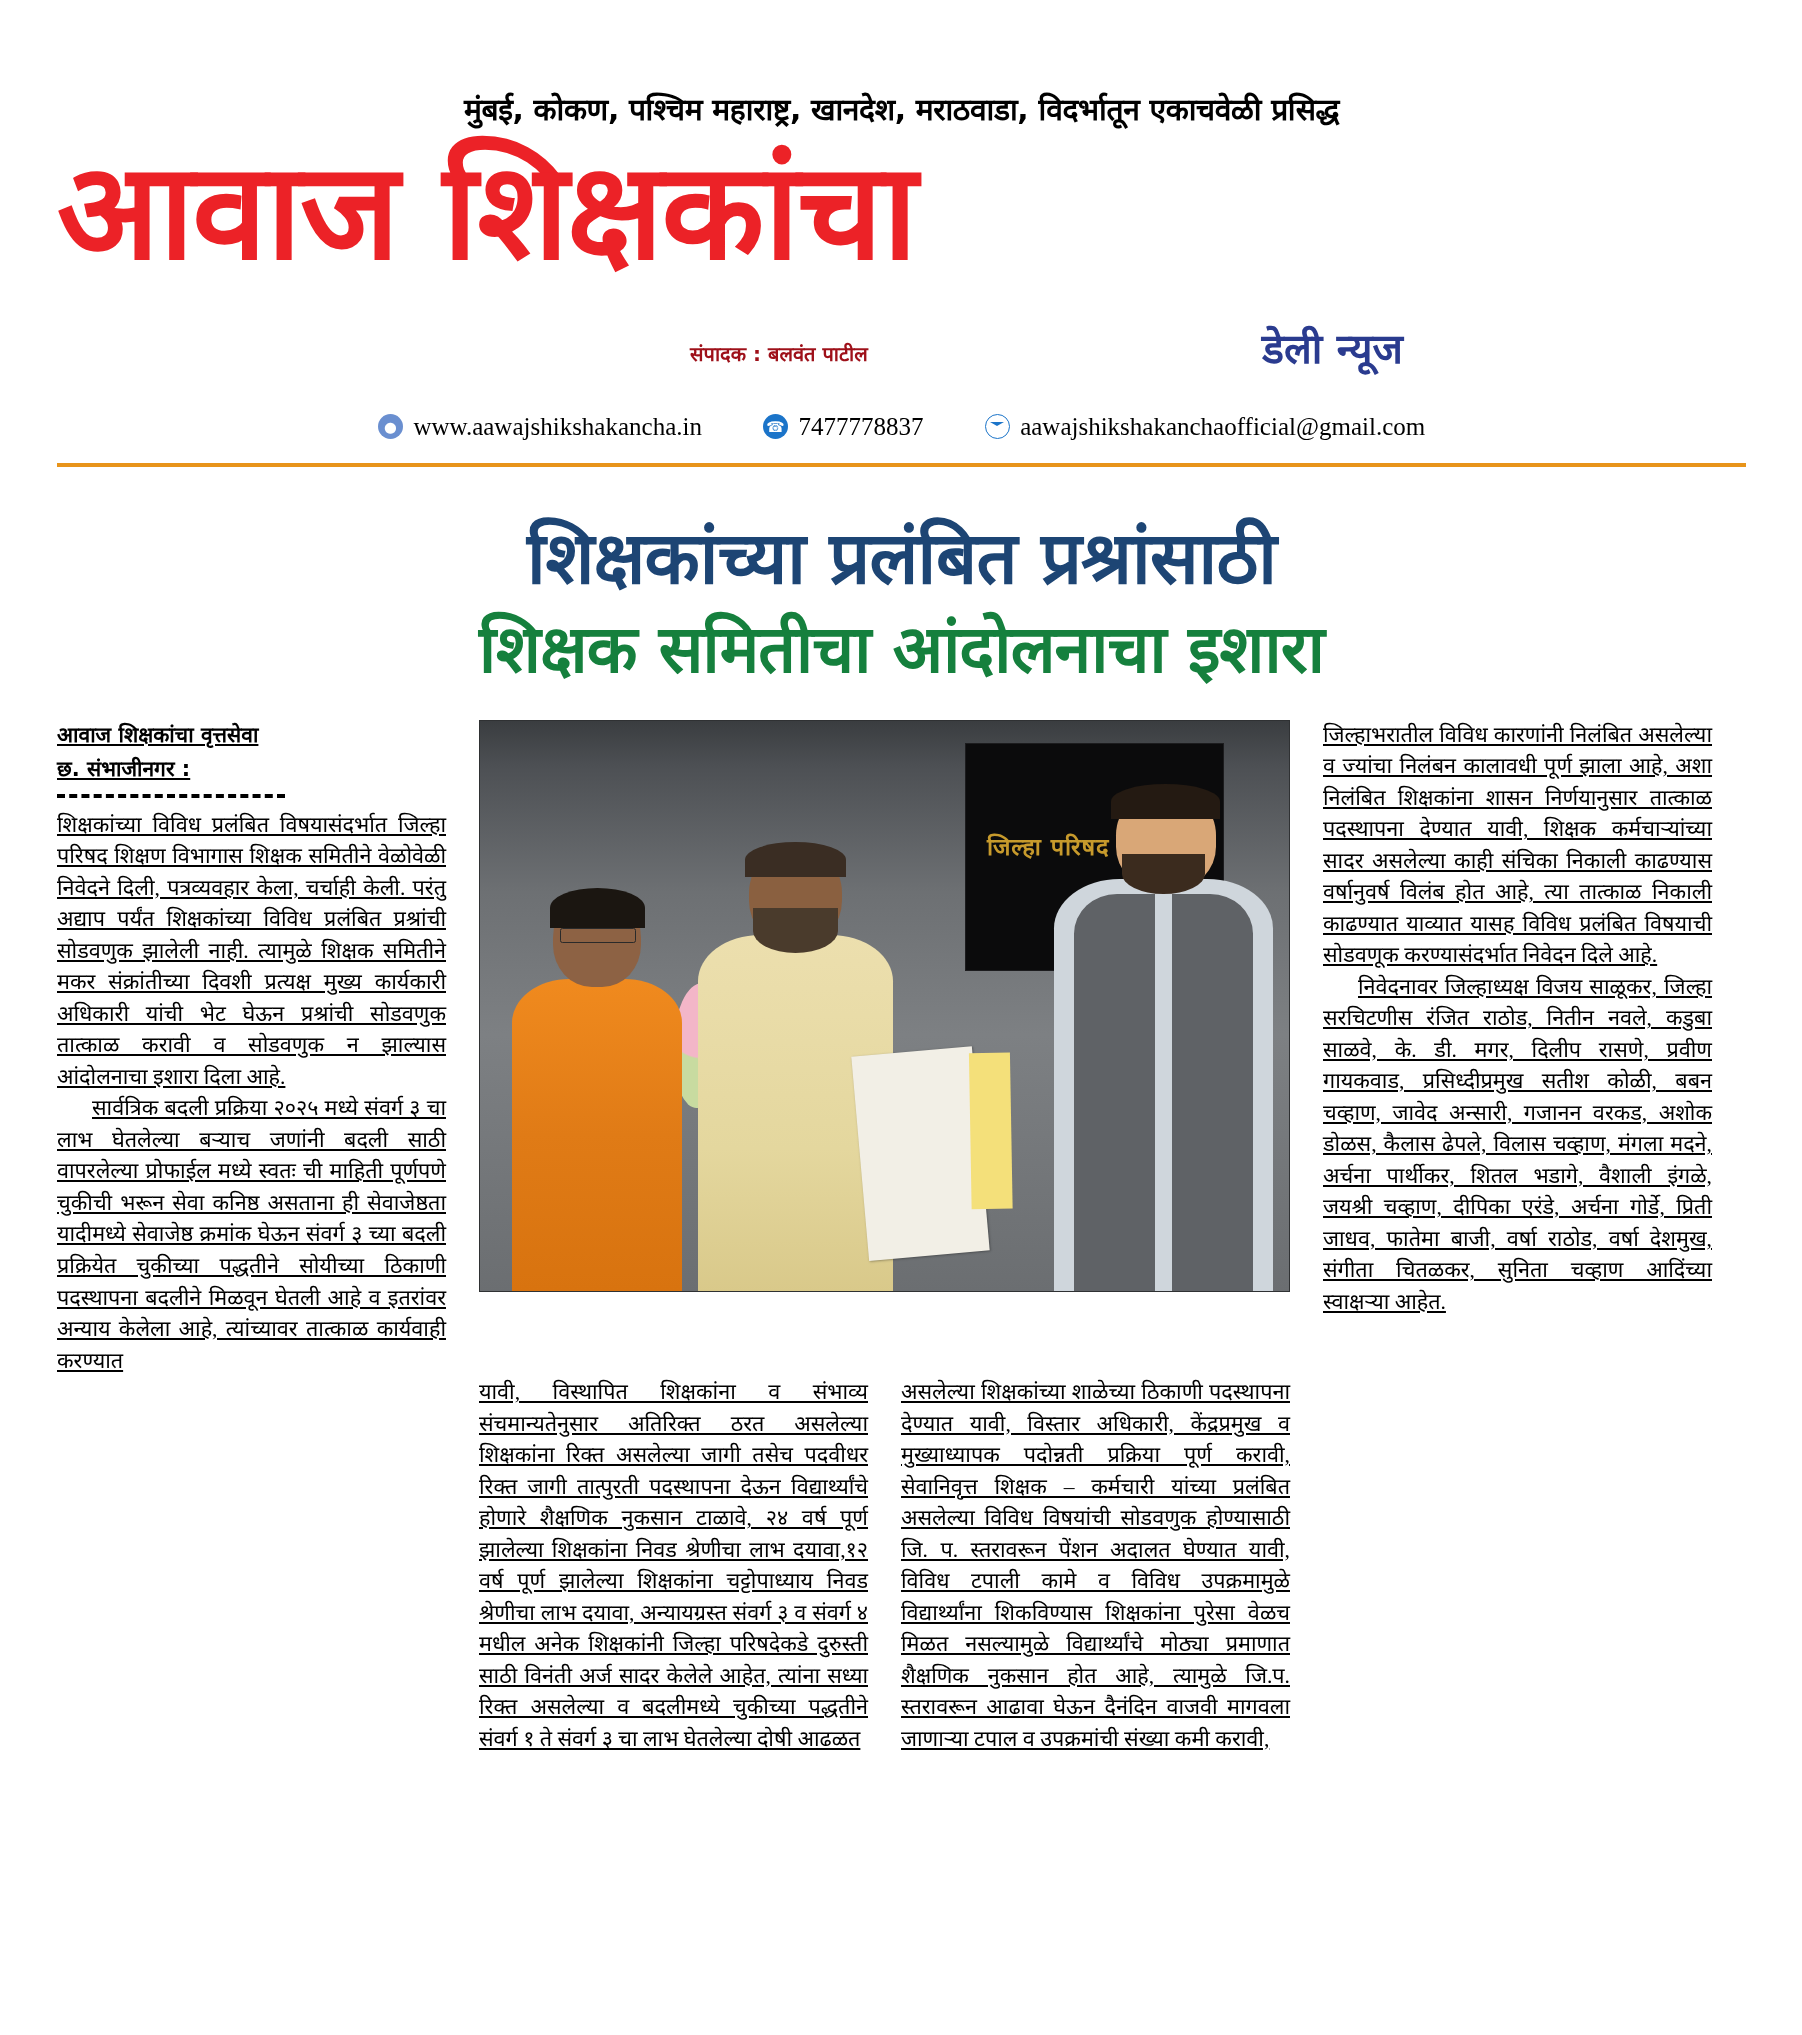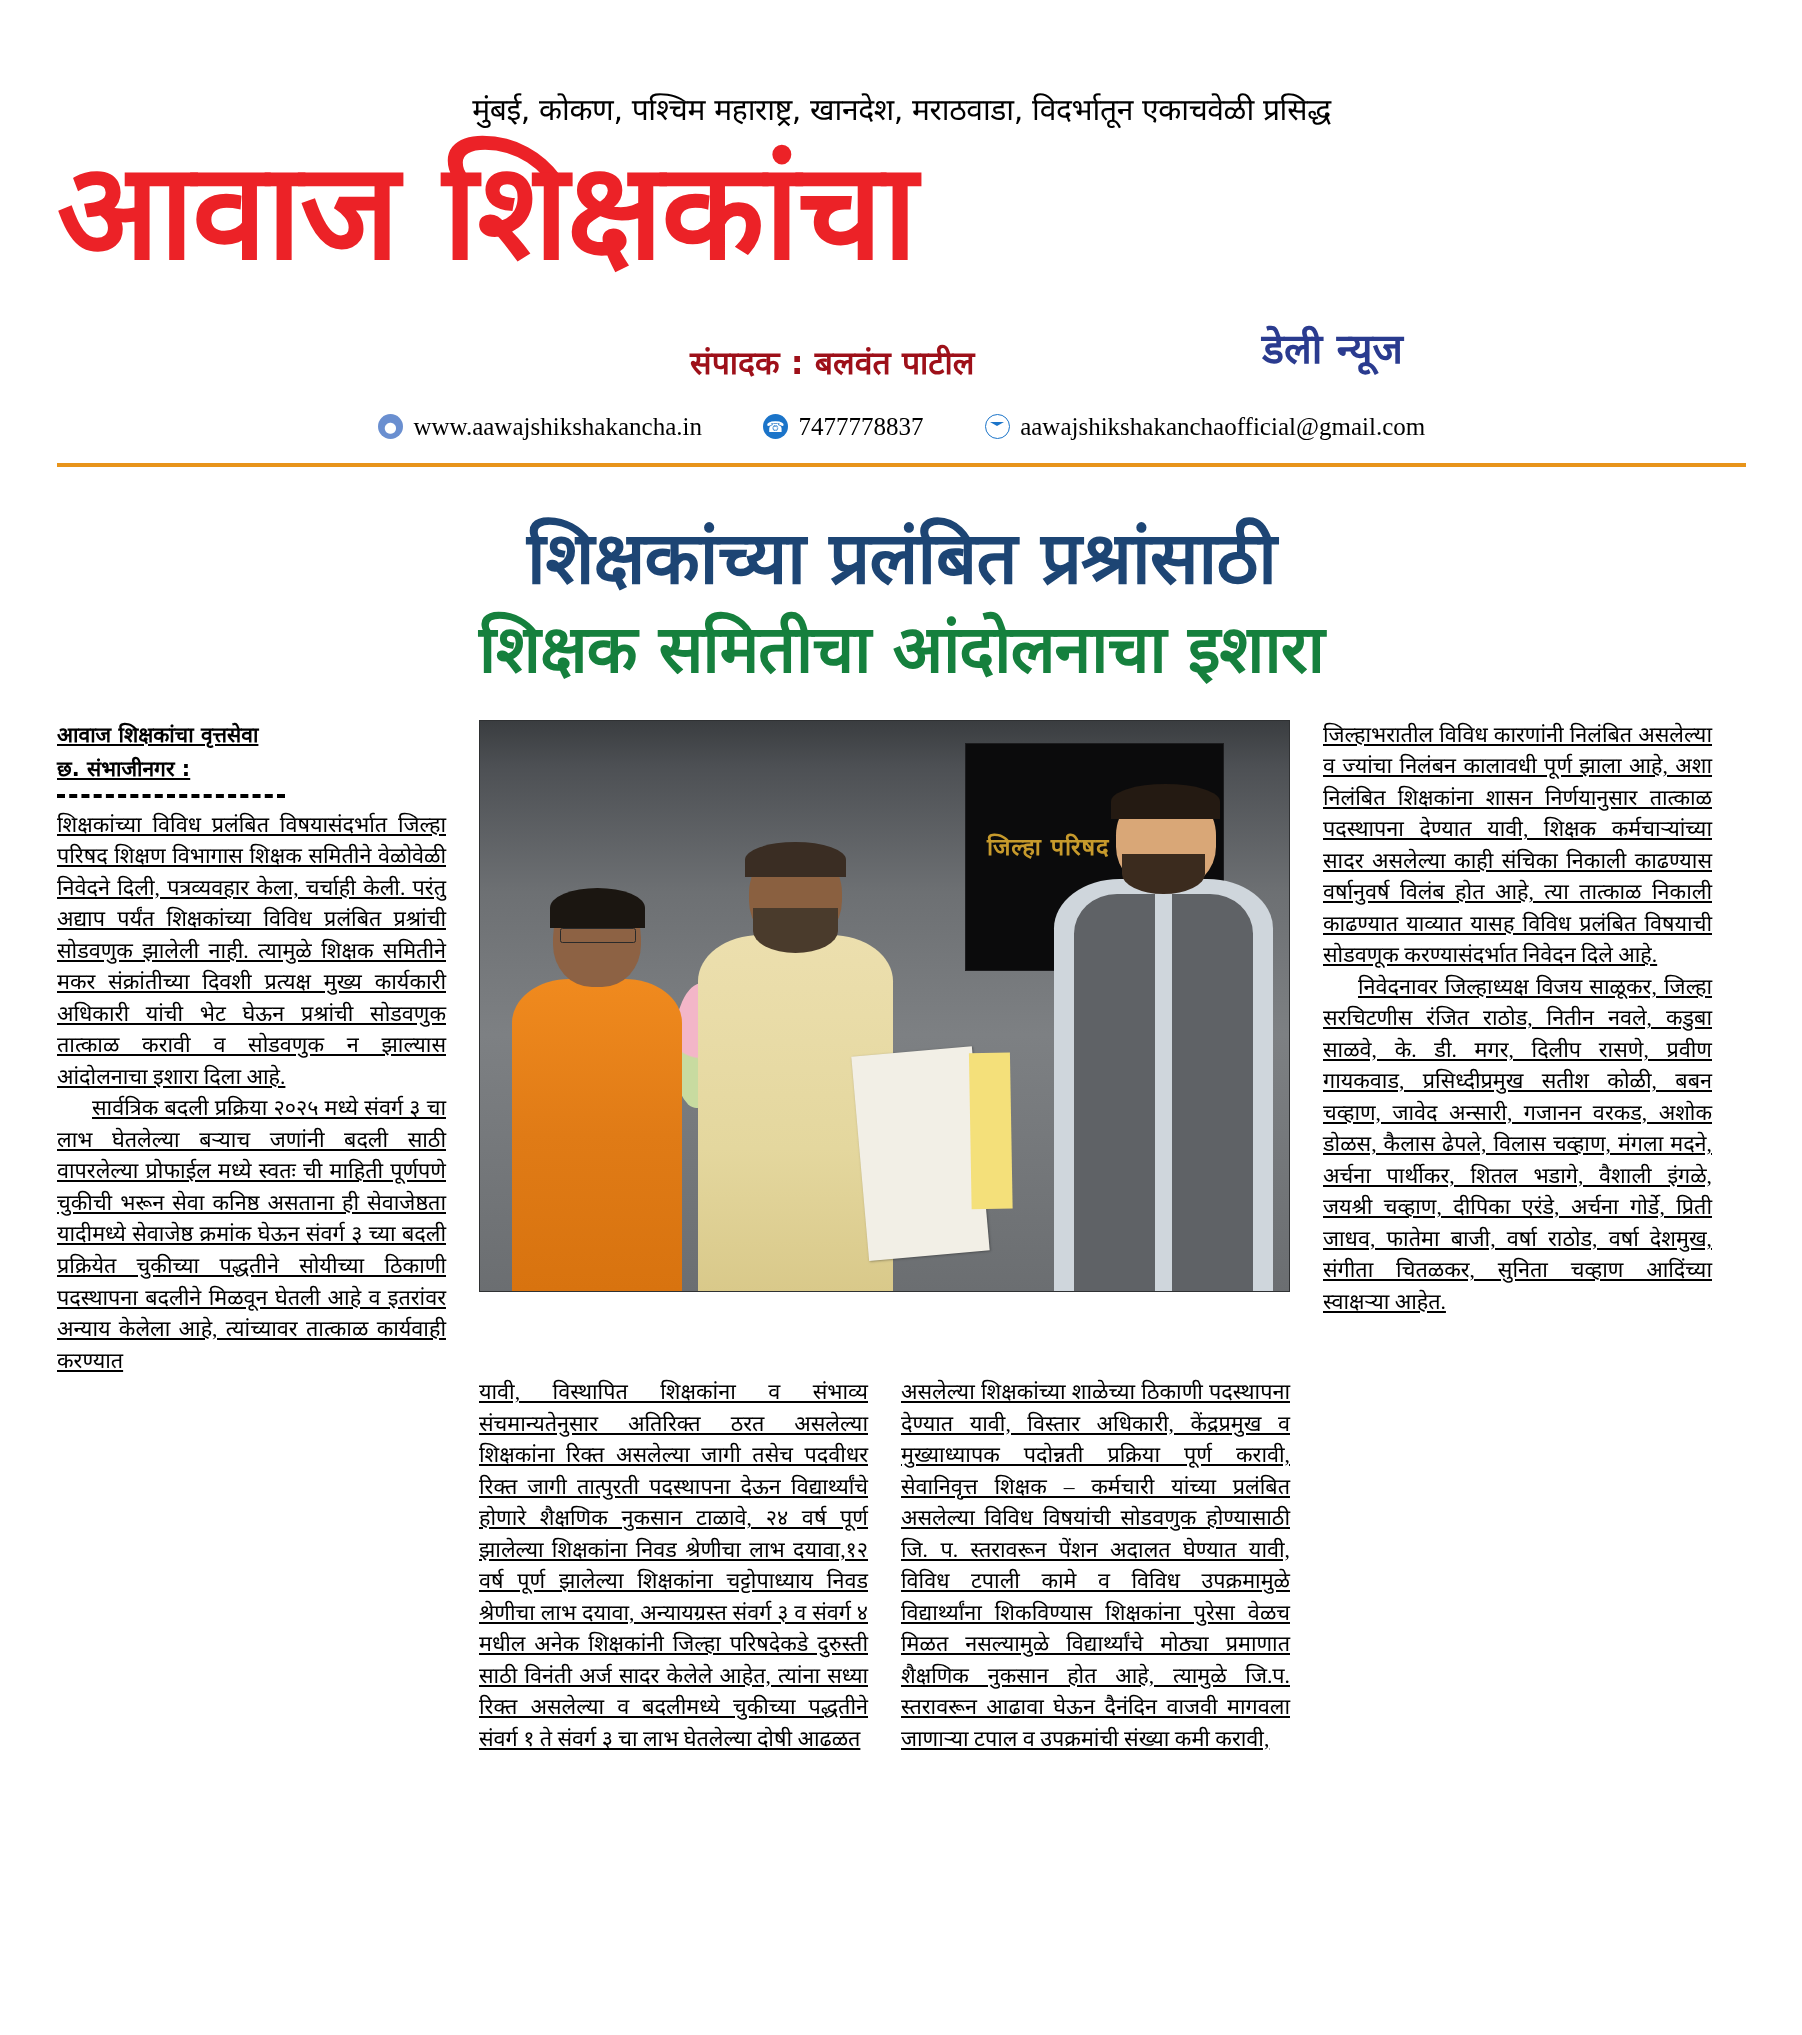--- a/index.html
+++ b/index.html
@@ -10,41 +10,41 @@
     color: #000;
     position: relative;
     overflow: hidden;
   }
   .page { width: 1803px; height: 2607px; padding: 0 57px; position: relative; }
 
   
   .tagline {
     text-align: center;
     font-family: "DejaVu Sans", sans-serif;
-    font-weight: 400;
+    font-weight: 700;
     font-size: 30px;
     letter-spacing: -0.4px;
     padding-top: 88px;
     color: #000;
   }
   .masthead-wrap { position: relative; height: 191px; margin-top: 16.3px; }
   .masthead {
     text-align: left;
     font-family: "DejaVu Sans", sans-serif;
     font-weight: 700;
     font-size: 134px;
     line-height: 1.0;
     color: #ec2227;
     letter-spacing: -1.6px;
   }
   .sub-row { position: relative; height: 53px; }
   .editor {
     position: absolute; left: 633px; top: 3.3px;
     font-family: "DejaVu Sans", sans-serif;
-    font-weight: 700; font-size: 32px;
+    font-weight: 700; font-size: 20px;
     color: #9e1019;
   }
   .daily {
     position: absolute; left: 1205px; top: -17px;
     font-family: "DejaVu Sans", sans-serif;
     font-weight: 700; font-size: 41px;
     color: #2a3b8f;
   }
 
   .contact-row {

